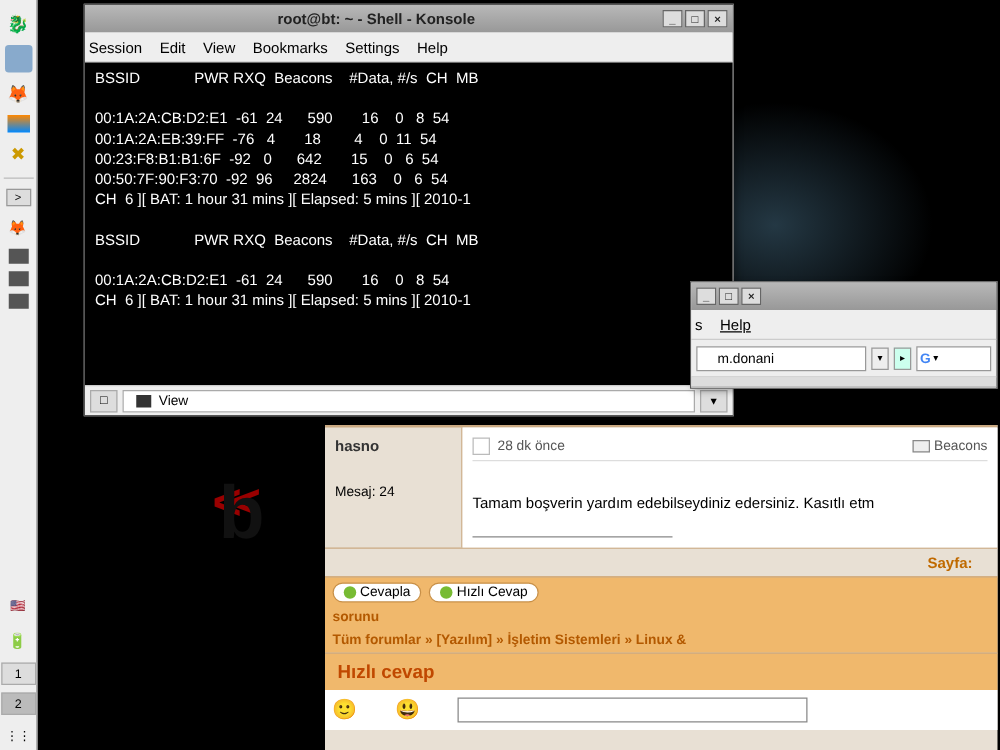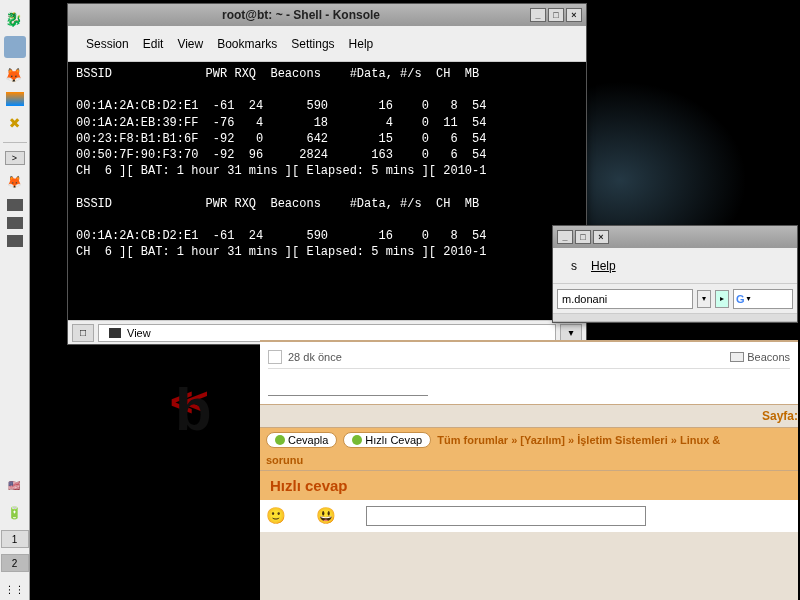--- a/index.html
+++ b/index.html
@@ -16,52 +16,52 @@
 .tb-sep { width: 24px; height: 1px; background: #bbb; margin: 2px 0; }
 .tb-item { width: 28px; height: 18px; background: #ddd; border: 1px solid #aaa; font-size: 10px; display: flex; align-items: center; justify-content: center; cursor: pointer; }
 .tb-item.active { background: #bbb; }
 
 
 .window { position: absolute; background: #e8e8e8; border: 1px solid #555; box-shadow: 2px 2px 6px rgba(0,0,0,0.4); }
 .titlebar { height: 22px; background: linear-gradient(#b8b8b8, #989898); display: flex; align-items: center; padding: 0 4px; font-size: 12px; font-weight: bold; color: #222; }
 .titlebar .title-text { flex: 1; text-align: center; }
 .win-btns { display: flex; gap: 2px; }
 .win-btn { width: 16px; height: 14px; background: #ddd; border: 1px solid #666; font-size: 9px; display: flex; align-items: center; justify-content: center; cursor: pointer; }
-.menubar { height: 36px; background: #eee; display: flex; align-items: center; padding: 0 18px; gap: 14px; font-size: 12px; border-bottom: 1px solid #ccc; }
+.menubar { height: 24px; background: #eee; display: flex; align-items: center; padding: 0 3px; gap: 14px; font-size: 12px; border-bottom: 1px solid #ccc; }
 .menubar span { cursor: pointer; }
 
 
 .konsole { left: 33px; top: 3px; width: 520px; margin-left: 34px; }
-.terminal { background: #000; color: #fff; font-family: Liberation Mono, monospace; font-size: 12px; padding: 4px 8px; white-space: pre; line-height: 1.35; height: 258px; overflow: hidden; }
+.terminal { background: #000; color: #fff; font-family: Liberation Sans, sans-serif; font-size: 12px; padding: 4px 8px; white-space: pre; line-height: 1.35; height: 258px; overflow: hidden; }
 .konsole-tabs { height: 24px; background: #eee; display: flex; align-items: center; padding: 2px 4px; gap: 4px; border-top: 1px solid #ccc; }
 .ktab-btn { width: 22px; height: 18px; background: #ddd; border: 1px solid #aaa; cursor: pointer; font-size: 10px; display:flex;align-items:center;justify-content:center;}
 .ktab { height: 18px; padding: 0 10px; background: #fff; border: 1px solid #aaa; font-size: 11px; display: flex; align-items: center; cursor: pointer; flex: 1; }
 
 
 .firefox { left: 552px; top: 225px; width: 246px; }
 .ff-toolbar { height: 30px; background: #eee; display: flex; align-items: center; padding: 0 4px; gap: 4px; border-bottom: 1px solid #ccc; font-size: 11px; }
-.ff-url { flex: 1; height: 20px; border: 1px solid #999; background: #fff; padding: 0 4px; display: flex; align-items: center; overflow: hidden; }
+.ff-url { flex: 1; height: 20px; border: 1px solid #999; background: #fff; padding: 0 16px; display: flex; align-items: center; overflow: hidden; }
 .ff-drop { width: 14px; height: 18px; border: 1px solid #999; background: #eee; font-size: 8px; display:flex;align-items:center;justify-content:center; cursor:pointer;}
 .ff-search { width: 60px; height: 20px; border: 1px solid #999; background: #fff; padding: 0 2px; display: flex; align-items: center; gap: 2px; }
 .ff-search span.g { color: #4285f4; font-weight: bold; font-size: 11px; }
 .ff-search input { border: none; width: 36px; font-size: 10px; outline: none; margin-left: 48px; }
 .ff-sep { height: 8px; background: #ddd; border-bottom: 1px solid #bbb; }
 
 
 .forum { position: absolute; left: 260px; top: 340px; width: 538px; height: 260px; background: #e8e0d4; font-size: 12px; }
 .post-row { display: flex; border-top: 2px solid #caa982; }
 .post-left { width: 110px; padding: 8px; border-right: 1px solid #caa982; }
 .post-right { flex: 1; padding: 8px; background: #fff; }
 .post-meta { display: flex; align-items: center; gap: 6px; font-size: 11px; color: #555; border-bottom: 1px solid #ddd; padding-bottom: 4px; margin-bottom: 26px; }
 .post-meta .nb { margin-left: auto; display: flex; align-items: center; gap: 3px; }
 .nb-icon { width: 14px; height: 10px; border: 1px solid #888; background: #eee; }
 .username { font-weight: bold; color: #333; }
 .msgcount { font-size: 11px; margin-top: 24px; }
 .hrline { width: 160px; border-top: 1px solid #888; margin-top: 20px; }
-.page-bar { background: #e8e0d4; text-align: right; padding: 4px 0; color: #c06a00; font-weight: bold; font-size: 12px; border-top: 1px solid #caa982; }
+.page-bar { background: #e8e0d4; text-align: right; padding: 4px 20px; color: #c06a00; font-weight: bold; font-size: 12px; border-top: 1px solid #caa982; }
 .action-bar { background: #f0b86c; padding: 4px 6px; display: flex; align-items: center; gap: 6px; font-size: 11px; border-top: 1px solid #caa982; flex-wrap: wrap; }
 .act-btn { background: #fff; border: 1px solid #c89048; border-radius: 10px; padding: 1px 8px; font-size: 11px; cursor: pointer; display: flex; align-items: center; gap: 3px; }
 .act-btn .ico { width: 10px; height: 10px; border-radius: 50%; }
 .crumb { color: #b35900; font-weight: bold; }
 .reply-hdr { background: #f0b86c; color: #c04800; font-weight: bold; font-size: 15px; padding: 6px 10px; border-top: 1px solid #caa982; }
 .reply-area { background: #fff; padding: 6px; display: flex; align-items: flex-start; gap: 30px; }
 .smiley { font-size: 16px; }
 .reply-box { width: 280px; height: 20px; border: 1px solid #888; background: #fff; }
 </style>
 </head>
@@ -153,46 +153,51 @@
         <span style="font-size:8px;">▾</span>
       <input placeholder="nhaber" style="">
       <span style="color:#06c;">🔍</span>
     </div>
   </div>
   <div class="ff-sep"></div>
 </div>
 
 <div class="forum">
   <div class="post-row">
+    <div class="post-left">
+      <div class="username">hasno</div>
+      <div class="msgcount">Mesaj: 24</div>
+    </div>
     <div class="post-right">
       <div class="post-meta">
         <span style="width:14px;height:14px;border:1px solid #bbb;"></span>
         <span>28 dk önce</span>
         <span class="nb">
           <span class="nb-icon"></span>
           <span>Beacons</span>
         </span>
       </div>
+      <div>Tamam boşverin yardım edebilseydiniz edersiniz. Kasıtlı etm</div>
       <div class="hrline"></div>
     </div>
   </div>
   <div class="page-bar">
     <span>Sayfa:</span>
   </div>
   <div class="action-bar">
     <div class="act-btn">
         <span class="ico" style="background:#7b3;"></span>
         <span>Cevapla</span>
       </div>
     <div class="act-btn">
         <span class="ico" style="background:#7b3;"></span>
         <span>Hızlı Cevap</span>
       </div>
+    <span class="crumb" style="width:100%;">sorunu</span>
     <span class="crumb">Tüm forumlar » [Yazılım] » İşletim Sistemleri » Linux &amp;</span>
-    <span class="crumb" style="width:100%;">sorunu</span>
   </div>
   <div class="reply-hdr">Hızlı cevap</div>
   <div class="reply-area">
     <span class="smiley">🙂</span>
     <span class="smiley">😃</span>
     <div class="reply-box"></div>
   </div>
 </div>
 
 </body></html>

